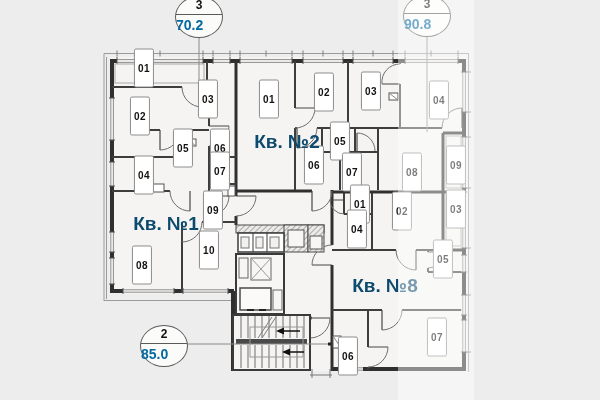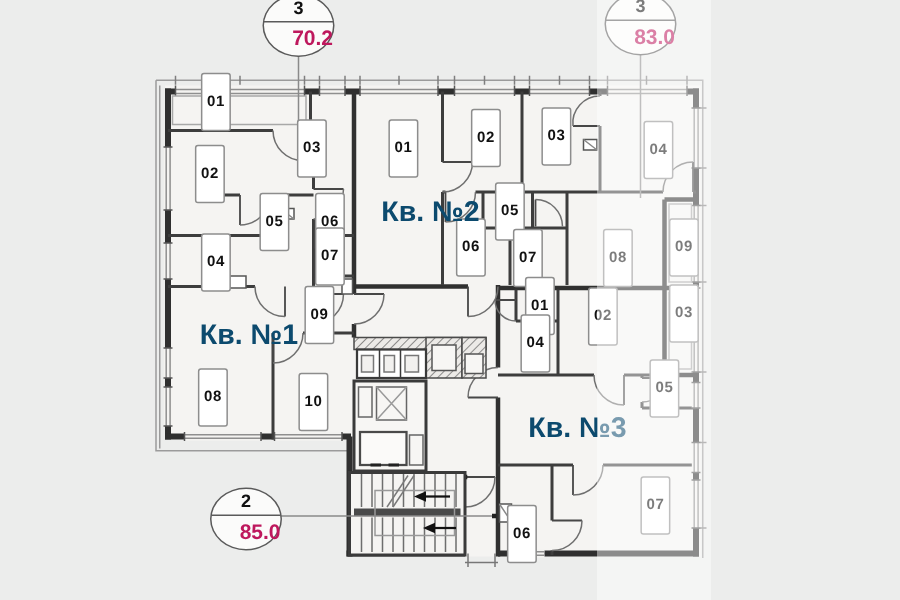--- a/index.html
+++ b/index.html
@@ -15,21 +15,21 @@
   .apt-title{
     position:absolute;transform:translate(-50%,-50%);
     font-size:19px;font-weight:700;color:#0c4a6e;z-index:5;white-space:nowrap;
   }
   .callout{
     position:absolute;transform:translate(-50%,-50%);
     width:46px;height:40px;border:1px solid #5a5a5a;border-radius:50%;
     background:#fbfbfa;z-index:6;display:flex;flex-direction:column;align-items:center;
   }
   .callout .top-val{font-size:12px;font-weight:700;line-height:17px;color:#111;width:100%;text-align:center;border-bottom:1px solid #5a5a5a;}
-  .callout .bottom-val{font-size:14px;font-weight:700;line-height:20px;color:#be185d;width:100%;text-align:right;}
+  .callout .bottom-val{font-size:14px;font-weight:700;line-height:20px;color:#0369a1;width:100%;text-align:left;}
   .light-band{
     position:absolute;top:0;height:400px;background:rgba(255,255,255,0.45);
     z-index:9;pointer-events:none;
   }
 </style>
 </head>
 <body>
 
 <div id="canvas">
 
@@ -232,50 +232,50 @@
 
   <div class="room-label" style="left:144px;top:68px">01</div>
   <div class="room-label" style="left:140px;top:116px">02</div>
   <div class="room-label" style="left:208px;top:99px">03</div>
   <div class="room-label" style="left:144px;top:175px">04</div>
   <div class="room-label" style="left:183px;top:148px">05</div>
   <div class="room-label" style="left:220px;top:148px">06</div>
   <div class="room-label" style="left:220px;top:171px">07</div>
   <div class="room-label" style="left:142px;top:265px">08</div>
   <div class="room-label" style="left:213px;top:210px">09</div>
-  <div class="room-label" style="left:209px;top:268px">10</div>
+  <div class="room-label" style="left:209px;top:250px">10</div>
   <div class="apt-title" style="left:166px;top:224px">Кв. №1</div>
 
   <div class="room-label" style="left:269px;top:99px">01</div>
   <div class="room-label" style="left:324px;top:92px">02</div>
   <div class="room-label" style="left:371px;top:91px">03</div>
   <div class="room-label" style="left:439px;top:100px">04</div>
   <div class="room-label" style="left:340px;top:141px">05</div>
   <div class="room-label" style="left:314px;top:165px">06</div>
   <div class="room-label" style="left:352px;top:172px">07</div>
   <div class="room-label" style="left:412px;top:172px">08</div>
   <div class="room-label" style="left:456px;top:165px">09</div>
   <div class="apt-title" style="left:287px;top:142px">Кв. №2</div>
 
   <div class="room-label" style="left:360px;top:204px">01</div>
   <div class="room-label" style="left:402px;top:211px">02</div>
   <div class="room-label" style="left:456px;top:209px">03</div>
   <div class="room-label" style="left:357px;top:229px">04</div>
   <div class="room-label" style="left:443px;top:259px">05</div>
   <div class="room-label" style="left:348px;top:356px">06</div>
   <div class="room-label" style="left:437px;top:337px">07</div>
-  <div class="apt-title" style="left:385px;top:286px">Кв. №3</div>
+  <div class="apt-title" style="left:385px;top:286px">Кв. №8</div>
 
   <div class="callout" style="left:199px;top:17px">
     <span class="top-val">3</span>
     <span class="bottom-val">70.2</span>
   </div>
   <div class="callout" style="left:427px;top:16px">
     <span class="top-val">3</span>
-    <span class="bottom-val">83.0</span>
+    <span class="bottom-val">90.8</span>
   </div>
   <div class="callout" style="left:164px;top:346px">
     <span class="top-val">2</span>
     <span class="bottom-val">85.0</span>
   </div>
 
   <div class="light-band" style="left:398px;width:76px"></div>
 </div>
 
 </body></html>

